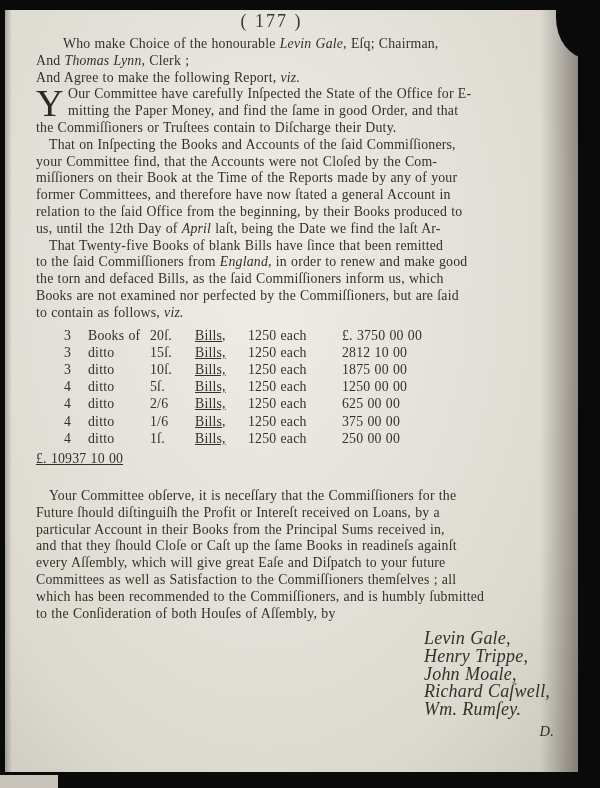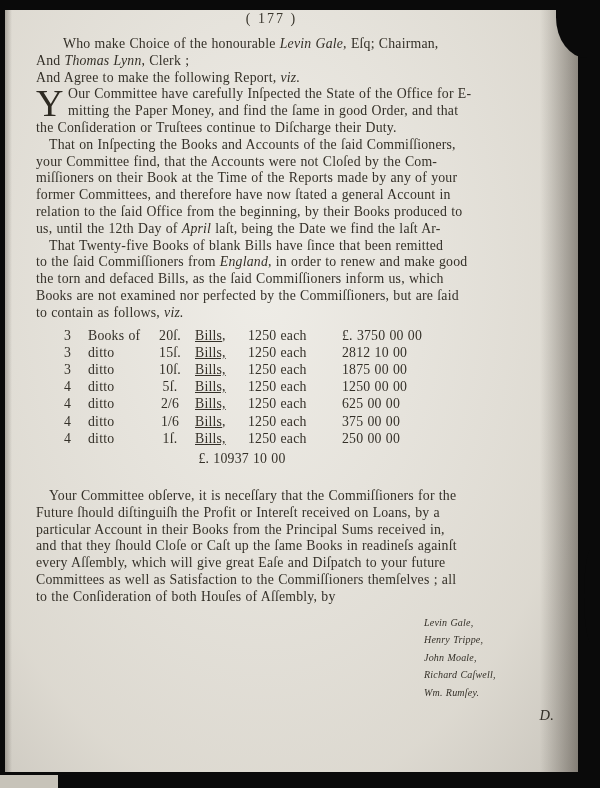--- a/index.html
+++ b/index.html
@@ -29,51 +29,51 @@
     background: linear-gradient(to right, rgba(35,28,20,0.28), rgba(35,28,20,0));
     pointer-events: none;
   }
   .artifact { position: absolute; background: #0a0a0a; }
   .artifact-tr { right: 0; top: 0; width: 44px; height: 58px; border-radius: 0 0 0 70%; }
   .artifact-rm { right: 0; top: 548px; width: 16px; height: 96px; border-radius: 60% 0 0 60%; }
   .artifact-bl { left: 0; bottom: 0; width: 58px; height: 13px; background: #c7c3b9; }
 
   .page-number {
     position: absolute; top: 1px; left: 0; right: 40px;
-    text-align: center; font-size: 14px; letter-spacing: 2px; color: #3a362d;
+    text-align: center; font-size: 18px; letter-spacing: 2px; color: #3a362d;
   }
   .content {
     position: absolute; left: 31px; top: 26px; width: 534px;
     font-size: 13.8px; line-height: 16.8px; letter-spacing: 0.2px; word-spacing: 0.5px;
   }
   .line { white-space: nowrap; }
   .indent1 { padding-left: 13px; }
   .indent2 { padding-left: 27px; }
   .it { font-style: italic; }
 
   .para1 { position: relative; }
   .dropcap {
     position: absolute; left: 0; top: 0;
     font-size: 38px; line-height: 35px; color: #2e2a22;
   }
 
   .billtable { margin-top: 5px; }
   .trow { display: flex; line-height: 17.2px; white-space: nowrap; }
   .c-qty    { width: 24px; margin-left: 28px; }
   .c-label  { width: 62px; }
-  .c-denom  { width: 40px; text-align: center; }
+  .c-denom  { width: 40px; text-align: left; }
   .c-bills  { width: 58px; padding-left: 5px; text-decoration: underline; }
   .c-count  { width: 94px; }
   .c-amount { width: 96px; }
-  .total-row { width: 412px; text-align: center; line-height: 18px; margin-top: 3px; }
+  .total-row { width: 412px; text-align: left; line-height: 18px; margin-top: 3px; text-decoration: underline; }
 
   .closing { margin-top: 20px; }
   .signatures {
     margin-left: 388px; margin-top: 8px;
-    font-style: italic; font-size: 10px; line-height: 17.6px;
+    font-style: italic; font-size: 18px; line-height: 17.6px;
   }
   .catchword {
     text-align: right; padding-right: 16px; margin-top: 5px;
     font-style: italic; font-size: 14.5px;
   }
 </style>
 </head>
 <body>
 
 <div class="page">
@@ -85,21 +85,21 @@
         <div class="line indent2"><span>Who make Choice of the honourable </span><span class="it">Levin Gale</span><span>, Eſq; Chairman,</span></div>
         <div class="line"><span>And </span><span class="it">Thomas Lynn</span><span>, Clerk ;</span></div>
         <div class="line"><span>And Agree to make the following Report, </span><span class="it">viz.</span></div>
       </div>
 
     <div class="para1">
       <span class="dropcap">Y</span>
       <div>
           <div class="line" style="padding-left: 32px;"><span>Our Committee have carefully Inſpected the State of the Office for E-</span></div>
           <div class="line" style="padding-left: 32px;"><span>mitting the Paper Money, and find the ſame in good Order, and that</span></div>
-          <div class="line"><span>the Conſideration or Truſtees continue to Diſcharge their Duty.</span></div>
+          <div class="line"><span>the Commiſſioners or Truſtees contain to Diſcharge their Duty.</span></div>
         </div>
     </div>
 
     <div class="para2">
         <div class="line indent1"><span>That on Inſpecting the Books and Accounts of the ſaid Commiſſioners,</span></div>
         <div class="line"><span>your Committee find, that the Accounts were not Cloſed by the Com-</span></div>
         <div class="line"><span>miſſioners on their Book at the Time of the Reports made by any of your</span></div>
         <div class="line"><span>former Committees, and therefore have now ſtated a general Account in</span></div>
         <div class="line"><span>relation to the ſaid Office from the beginning, by their Books produced to</span></div>
         <div class="line"><span>us, until the 12th Day of </span><span class="it">April</span><span> laſt, being the Date we find the laſt Ar-</span></div>
@@ -174,20 +174,21 @@
 
     <div class="total-row">£. 10937 10 00</div>
 
     <div class="closing">
         <div class="line indent1"><span>Your Committee obſerve, it is neceſſary that the Commiſſioners for the</span></div>
         <div class="line"><span>Future ſhould diſtinguiſh the Profit or Intereſt received on Loans, by a</span></div>
         <div class="line"><span>particular Account in their Books from the Principal Sums received in,</span></div>
         <div class="line"><span>and that they ſhould Cloſe or Caſt up the ſame Books in readineſs againſt</span></div>
         <div class="line"><span>every Aſſembly, which will give great Eaſe and Diſpatch to your future</span></div>
         <div class="line"><span>Committees as well as Satisfaction to the Commiſſioners themſelves ; all</span></div>
+        <div class="line"><span>which has been recommended to the Commiſſioners, and is humbly ſubmitted</span></div>
         <div class="line"><span>to the Conſideration of both Houſes of Aſſembly, by</span></div>
       </div>
 
     <div class="signatures">
         <div class="sig">Levin Gale,</div>
         <div class="sig">Henry Trippe,</div>
         <div class="sig">John Moale,</div>
         <div class="sig">Richard Caſwell,</div>
         <div class="sig">Wm. Rumſey.</div>
       </div>

